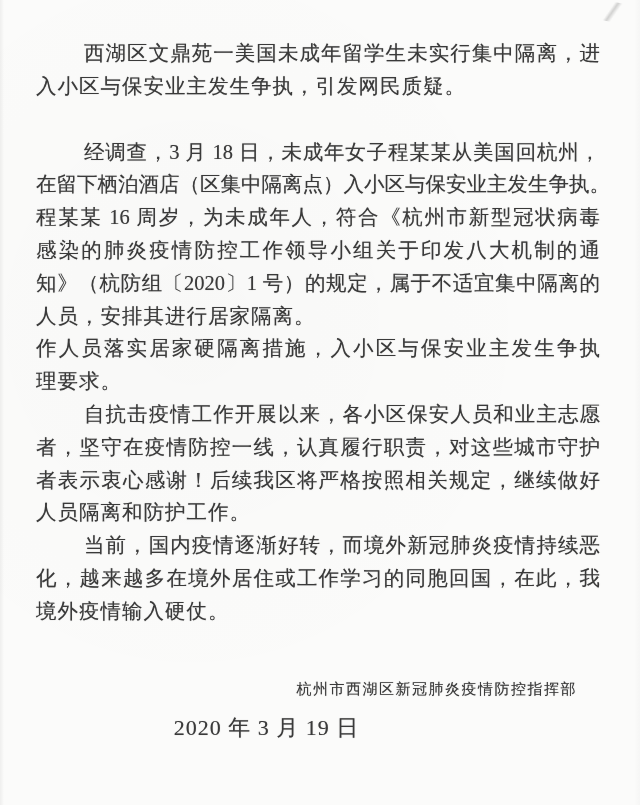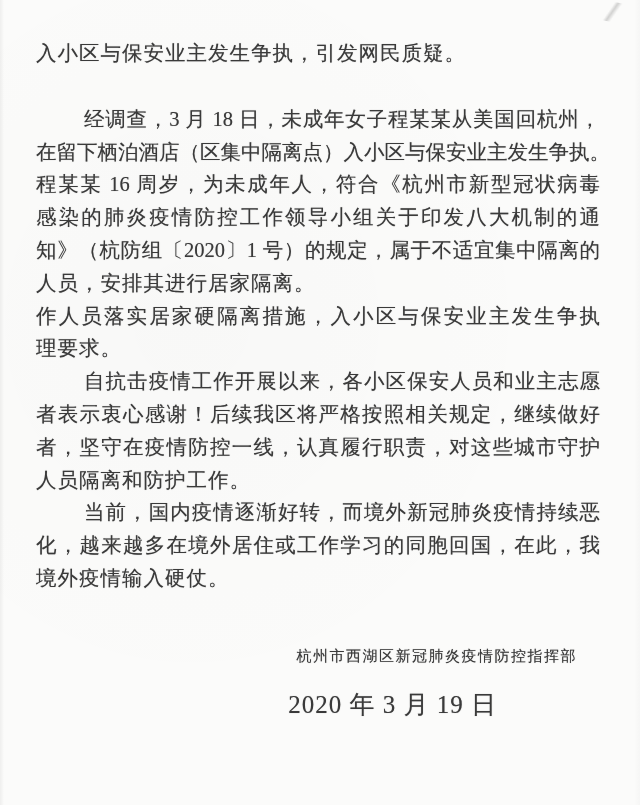--- a/index.html
+++ b/index.html
@@ -70,55 +70,56 @@
   }
   .signature {
     font-size: 15px;
     line-height: 32.8px;
     text-align: right;
     padding-right: 23px;
     letter-spacing: 1.5px;
     text-shadow: 0 0 0.8px rgba(70,70,70,0.55);
   }
   .date {
-    font-size: 25px;
+    font-size: 22px;
     line-height: 32.8px;
-    text-align: right;
+    text-align: center;
     padding-right: 103px;
-    margin-top: 16px;
+    margin-top: 7px;
     letter-spacing: 1px;
     text-shadow: 0 0 0.8px rgba(70,70,70,0.55);
   }
 </style>
 </head>
 <body>
 
 <div class="page">
   <div class="corner-smudge"></div>
   <div class="doc">
     <div id="paragraphs">
         <div class="para gap-after">
+          <div class="line indent">西湖区文鼎苑一美国未成年留学生未实行集中隔离，进</div>
           <div class="line last">入小区与保安业主发生争执，引发网民质疑。</div>
         </div>
         <div class="para">
           <div class="line indent">经调查，3 月 18 日，未成年女子程某某从美国回杭州，</div>
           <div class="line">在留下栖泊酒店（区集中隔离点）入小区与保安业主发生争执。</div>
           <div class="line">程某某 16 周岁，为未成年人，符合《杭州市新型冠状病毒</div>
           <div class="line">感染的肺炎疫情防控工作领导小组关于印发八大机制的通</div>
           <div class="line">知》（杭防组〔2020〕1 号）的规定，属于不适宜集中隔离的</div>
           <div class="line last">人员，安排其进行居家隔离。</div>
         </div>
         <div class="para">
           <div class="line">作人员落实居家硬隔离措施，入小区与保安业主发生争执</div>
           <div class="line last">理要求。</div>
         </div>
         <div class="para">
           <div class="line indent">自抗击疫情工作开展以来，各小区保安人员和业主志愿</div>
+          <div class="line">者，坚守在疫情防控一线，认真履行职责，对这些城市守护</div>
           <div class="line">者表示衷心感谢！后续我区将严格按照相关规定，继续做好</div>
-          <div class="line">者，坚守在疫情防控一线，认真履行职责，对这些城市守护</div>
           <div class="line last">人员隔离和防护工作。</div>
         </div>
         <div class="para">
           <div class="line indent">当前，国内疫情逐渐好转，而境外新冠肺炎疫情持续恶</div>
           <div class="line">化，越来越多在境外居住或工作学习的同胞回国，在此，我</div>
           <div class="line last">境外疫情输入硬仗。</div>
         </div>
       </div>
     <div class="sig-block">
       <div class="signature">杭州市西湖区新冠肺炎疫情防控指挥部</div>

